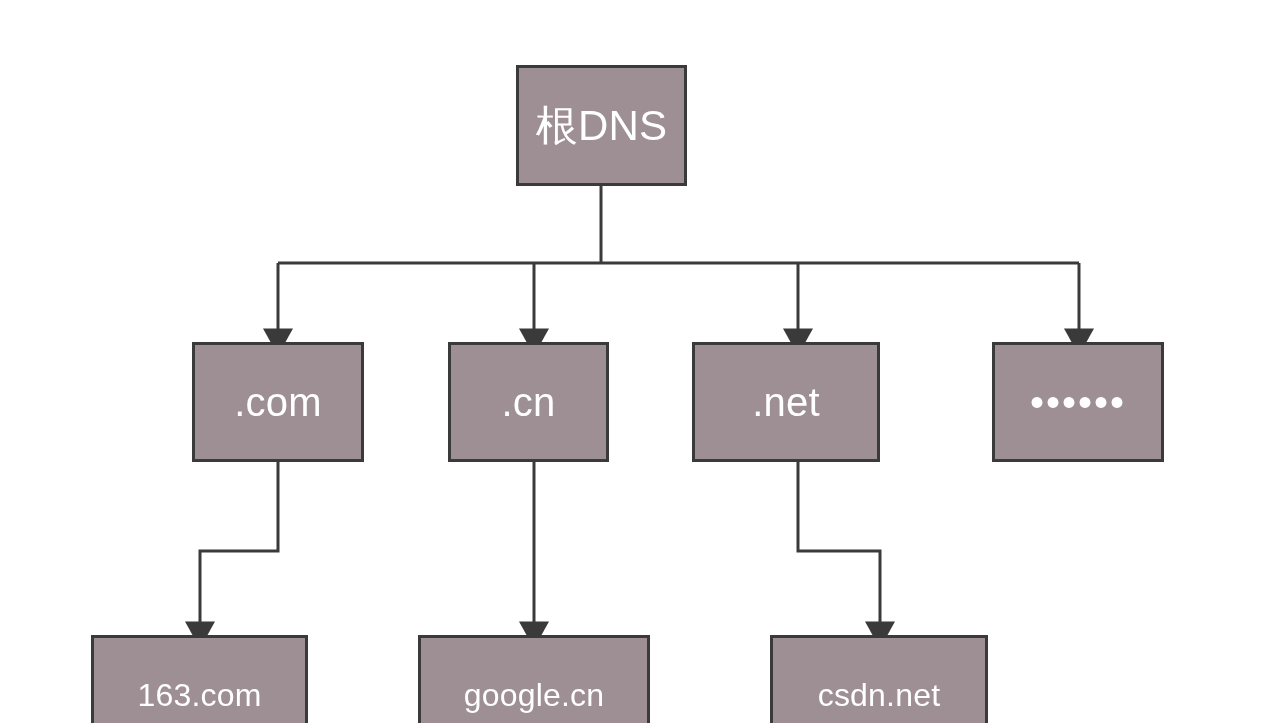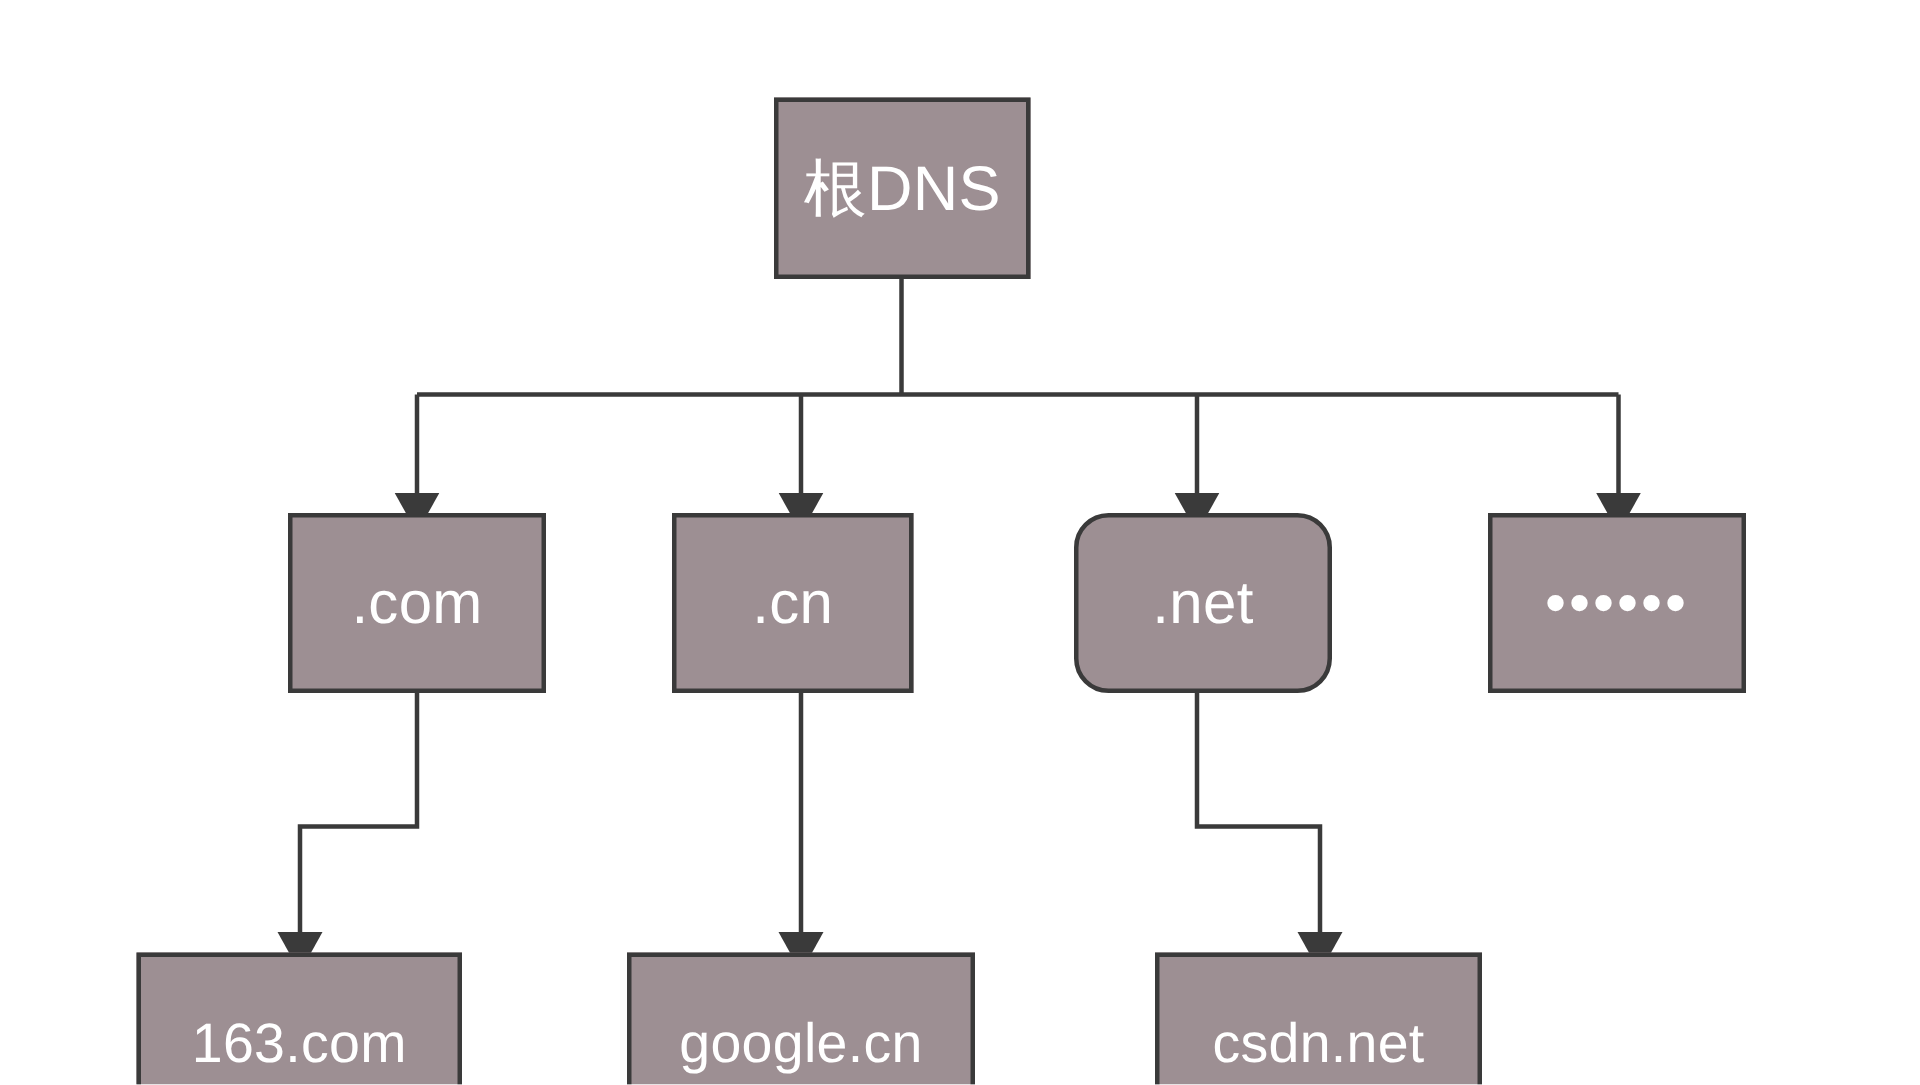--- a/index.html
+++ b/index.html
@@ -34,21 +34,21 @@
     letter-spacing: 0.2px;
   }
   .node-label {
     display: block;
     text-align: center;
     white-space: nowrap;
     line-height: 1;
   }
   .node-root .node-label { font-size: 42px; }
   .node-tld .node-label { font-size: 40px; }
-  .node-domain .node-label { font-size: 37px; }
+  .node-domain .node-label { font-size: 32px; }
   .node-ellipsis .node-label {
     font-size: 40px;
     letter-spacing: 2px;
   }
 </style>
 </head>
 <body>
 
 <div id="canvas">
 
@@ -80,21 +80,21 @@
   </div>
 
   <div class="node node-tld" style="left:192px; top:342px; width:172px; height:120px;">
     <span class="node-label">.com</span>
   </div>
 
   <div class="node node-tld" style="left:448px; top:342px; width:161px; height:120px;">
     <span class="node-label">.cn</span>
   </div>
 
-  <div class="node node-tld" style="left:716px; top:342px; width:172px; height:120px;border-radius:23px;">
+  <div class="node node-tld" style="left:692px; top:342px; width:188px; height:120px;">
     <span class="node-label">.net</span>
   </div>
 
   <div class="node node-tld node-ellipsis" style="left:992px; top:342px; width:172px; height:120px;">
     <span class="node-label">••••••</span>
   </div>
 
   <div class="node node-domain" style="left:91px; top:635px; width:217px; height:120px;">
     <span class="node-label">163.com</span>
   </div>

